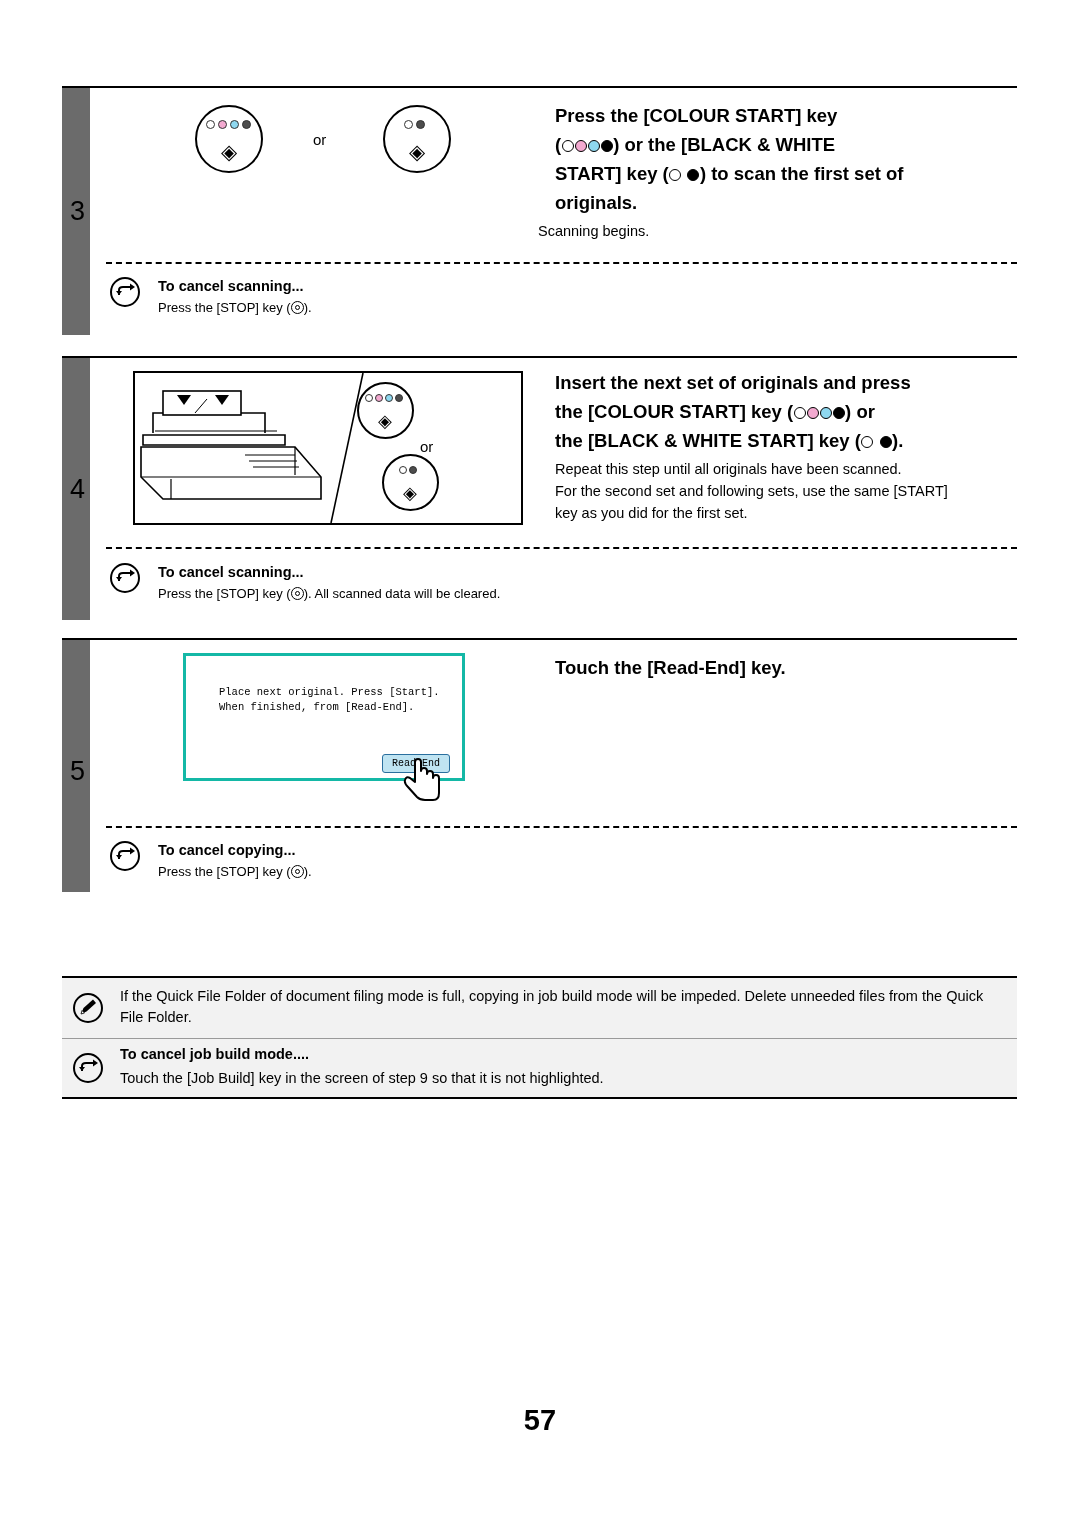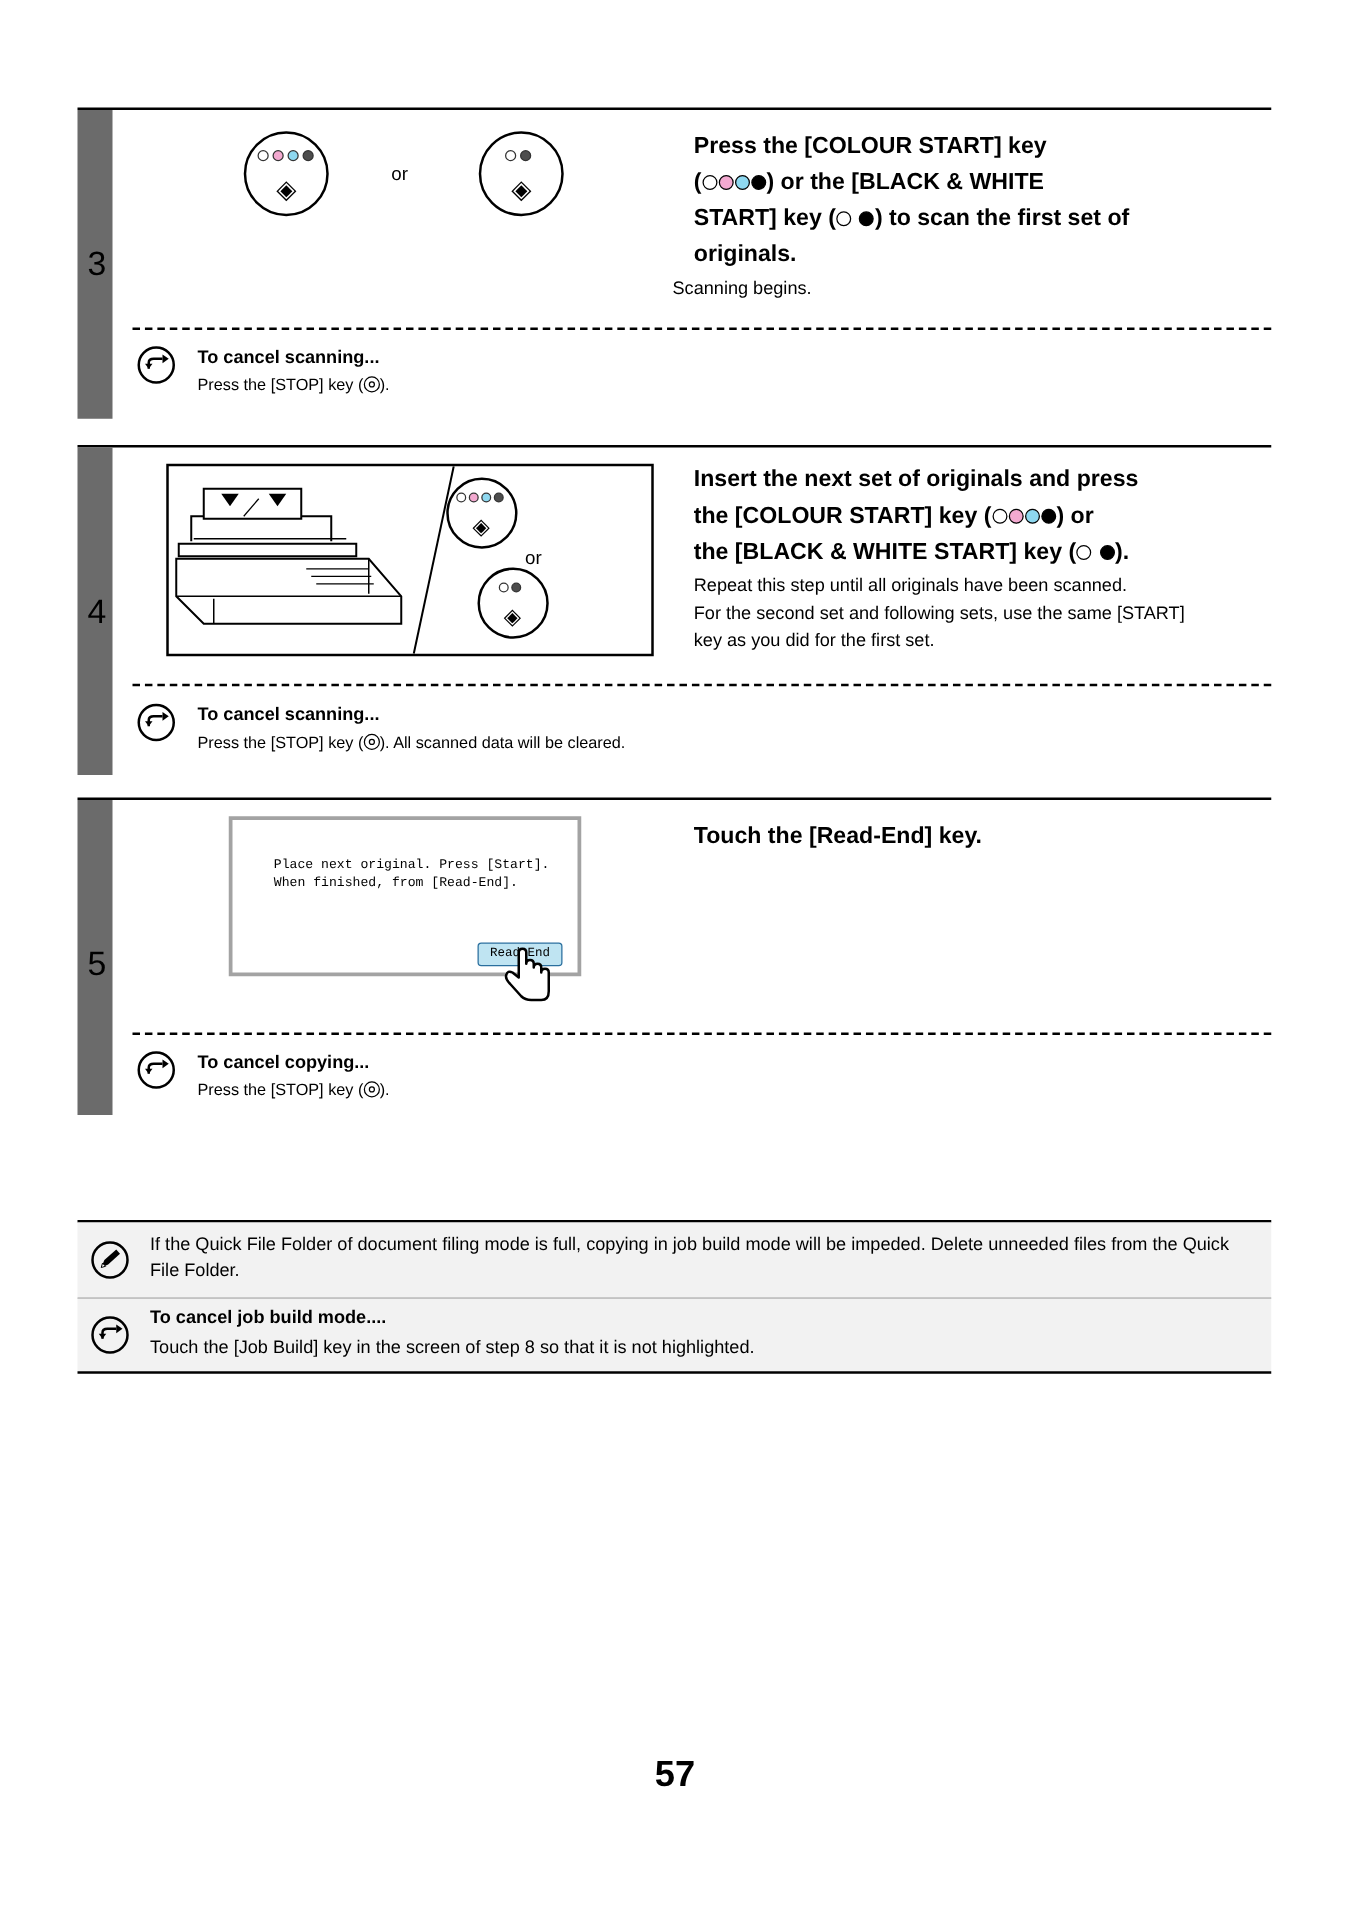--- a/index.html
+++ b/index.html
@@ -154,21 +154,21 @@
   .illus {
     position: absolute;
     border: 2px solid #000;
     background: #fff;
     box-sizing: border-box;
   }
 
   
   .lcd {
     position: absolute;
-    border: 3px solid #a3a3a3;
+    border: 3px solid #14b8a6;
     background: #ffffff;
     box-sizing: border-box;
   }
   .lcd-line {
     position: absolute;
     font-family: "Liberation Mono", monospace;
     font-size: 10.5px;
     color: #000;
     white-space: pre;
   }
@@ -386,18 +386,18 @@
   <div class="note-hr" style="left:62px; top:1038px; height:1px; background:#9a9a9a;"></div>
   <div class="note-row" style="left:62px; top:1039px; height:58px; background:#f2f2f2;"></div>
   <div class="backicon" style="left:73px; top:1053px;">
     <svg width="26" height="26" viewBox="0 0 26 26" aria-hidden="true">
       <path d="M7 16 L7 11 Q7 8 11 8 L18 8" stroke="#000" stroke-width="2" fill="none"></path>
       <polygon points="18,4.5 23,8 18,11.5" fill="#000"></polygon>
       <path d="M7 16 l-3 -4 h6 z" fill="#000"></path>
     </svg>
   </div>
   <div class="cancel-title" style="left:120px; top:1046px;">To cancel job build mode....</div>
-  <div class="note-text" style="left:120px; top:1068px;">Touch the [Job Build] key in the screen of step 8 so that it is not highlighted.</div>
+  <div class="note-text" style="left:120px; top:1068px;">Touch the [Job Build] key in the screen of step 9 so that it is not highlighted.</div>
   <div class="note-hr" style="left:62px; top:1097px;"></div>
 
   <div class="pagenum" style="top:1404px;">57</div>
 
 </div>
 
 </body></html>

